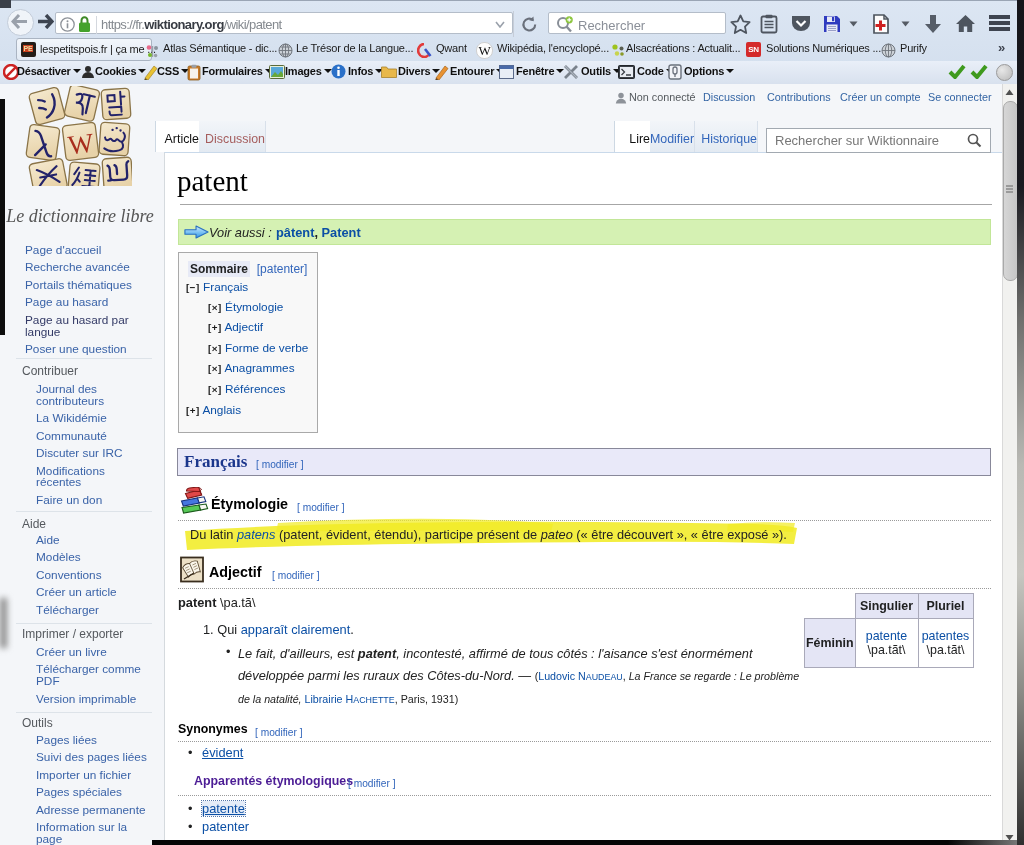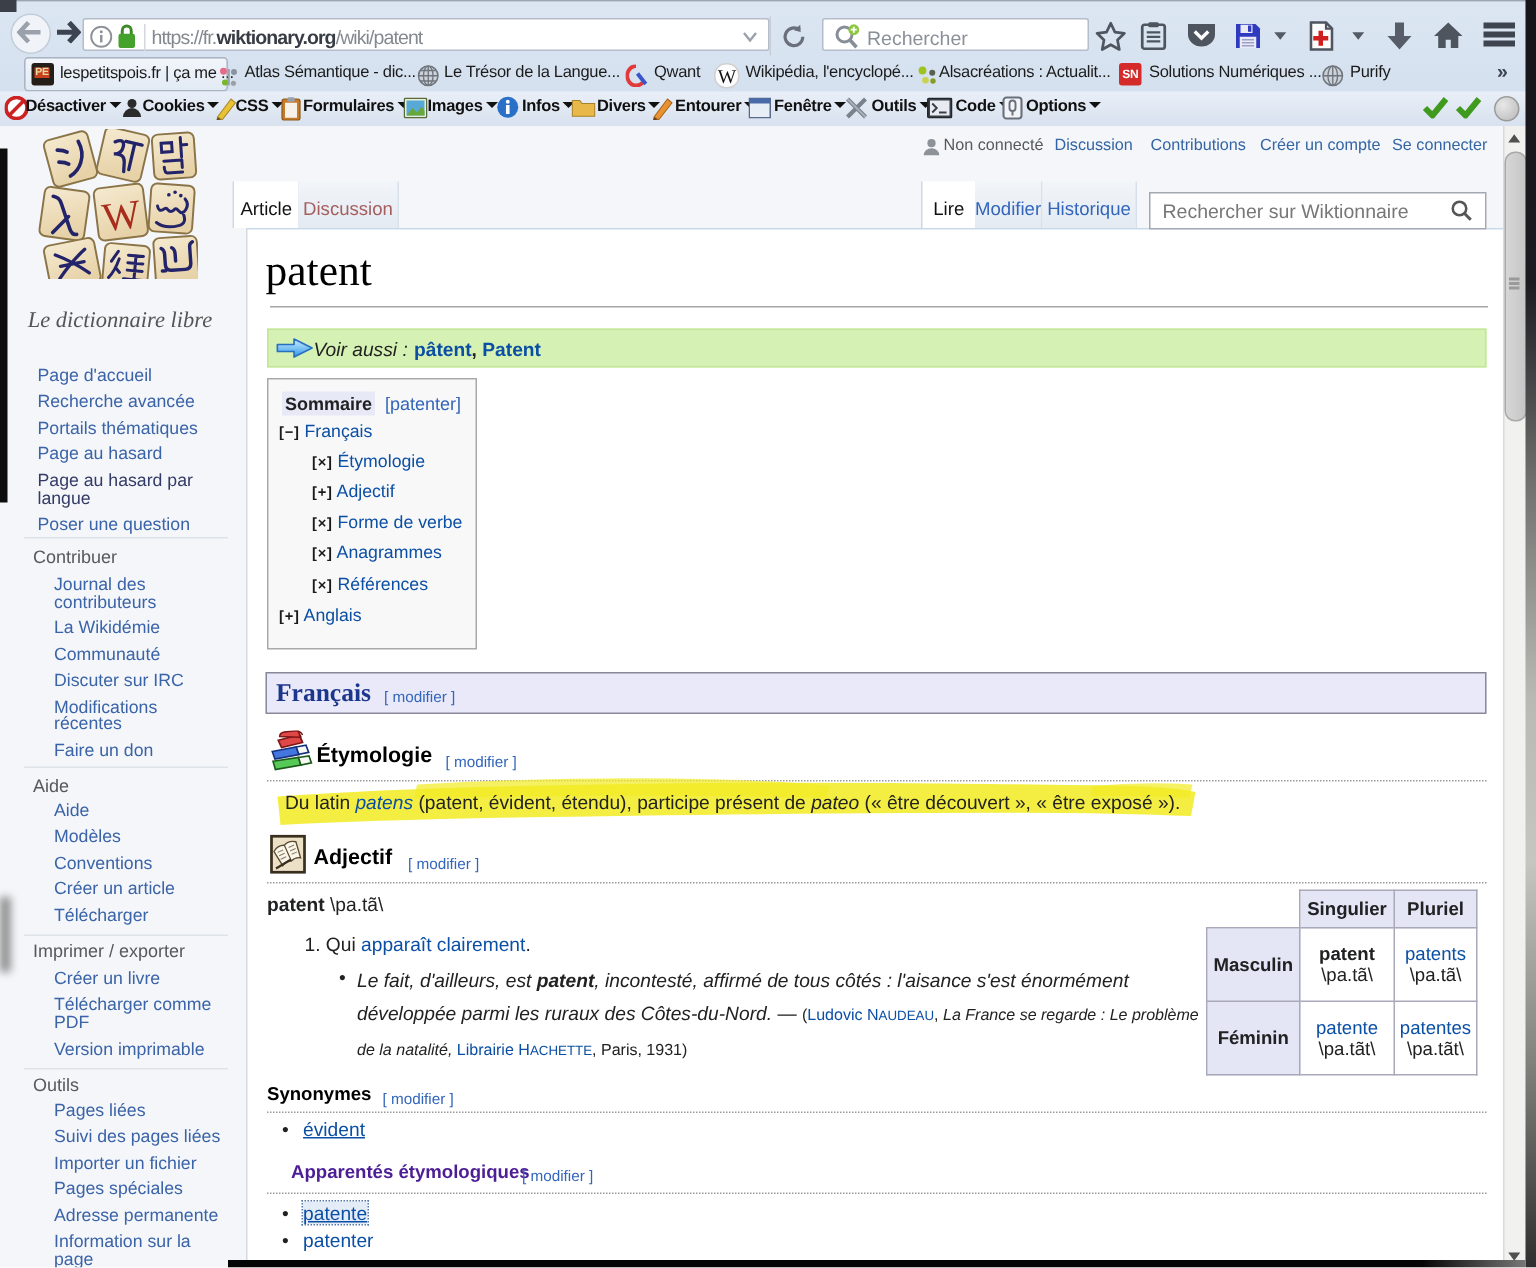--- a/index.html
+++ b/index.html
@@ -33,21 +33,21 @@
   border-right:4px solid transparent;border-top:4px solid #111;margin-left:2px;
   vertical-align:2px;}
 
 #viewport{position:absolute;left:0;top:84px;width:1002px;height:761px;background:#f4f6f9;overflow:hidden;}
 #contentbox{position:absolute;left:164px;top:68px;width:838px;height:693px;background:#fff;
   border-left:1px solid #d5dade;border-top:1px solid #c9d9ea;}
 
 #pbar{position:absolute;top:7px;left:0;width:1002px;font-size:10.8px;color:#54595d;white-space:nowrap;}
 #pbar a{color:#3465a4;text-decoration:none;}
 
-.tab{position:absolute;height:26px;top:37px;padding-top:5px;font-size:12.4px;line-height:26px;text-align:center;}
+.tab{position:absolute;height:26px;top:37px;padding-top:5px;font-size:12.4px;line-height:26px;text-align:right;}
 .tab.active{background:#fff;border-left:1px solid #cdd8e3;border-right:1px solid #cdd8e3;color:#111;}
 .tab.blue{color:#3366bb;background:linear-gradient(#f2f5f9,#e3eaf2);border-right:1px solid #d8e0ea;}
 #searchbox{position:absolute;left:766px;top:44px;width:223px;height:23px;background:#fff;
   border:1px solid #a2a9b1;font-size:13px;color:#777;}
 
 .sbblock{font-size:11.8px;}
 .sbblock a{color:#3a63a8;text-decoration:none;display:block;line-height:11.9px;margin-bottom:5.5px;}
 .sbsec2{color:#55595e;font-size:12px;}
 .sbline2{border-top:1px solid #dde3e9;height:0;}
 
@@ -334,21 +334,21 @@
     <g transform="rotate(5 64 92)">
       <rect x="49" y="77" width="30" height="31" rx="4" fill="url(#tg)" stroke="#8a7448" stroke-width="1.3"></rect>
       <path d="M58 82 l-4 7 M59 87 q-2 8 -6 13 M57 93 l3 3 M65 84 h10 M65 89 h10 M65 94 h10 M63 100 h14 M70 84 v16" fill="none" stroke="#23236a" stroke-width="2" stroke-linecap="round"></path>
     </g>
 
     <g transform="rotate(-4 97 87)">
       <rect x="83" y="72" width="29" height="32" rx="4" fill="url(#tg)" stroke="#8a7448" stroke-width="1.3"></rect>
       <path d="M88 79 q2 1 2 4 v7 q0 4 4 4 h9 q4 0 4 -4 v-11 q0 -2 2 -3 M95 79 q2 1 2 4 v5 M90 94 q-3 0 -2 0" fill="none" stroke="#23236a" stroke-width="2.3" stroke-linecap="round"></path>
     </g>
   </svg>
-  <div class="abs" style="left:0;top:122px;width:160px;text-align:center;font-family:'Liberation Serif',serif;font-style:italic;font-size:15px;color:#555">Le dictionnaire libre</div>
+  <div class="abs" style="left:0;top:122px;width:160px;text-align:center;font-family:'Liberation Serif',serif;font-style:italic;font-size:18px;color:#555">Le dictionnaire libre</div>
 
   <div class="tab active" style="left:155px;width:43px">Article</div>
   <div class="tab blue" style="left:199px;width:66px;color:#a55d5d">Discussion</div>
   <div class="tab active" style="left:614px;width:35px">Lire</div>
   <div class="tab blue" style="left:650px;width:44px">Modifier</div>
   <div class="tab blue" style="left:695px;width:62px">Historique</div>
   <div id="searchbox">
       <span style="position:absolute;left:8px;top:4px">Rechercher sur Wiktionnaire</span>
     <svg class="abs" style="right:8px;top:4px" width="15" height="15" viewBox="0 0 15 15">
       <circle cx="6" cy="6" r="4.5" fill="none" stroke="#555" stroke-width="1.7"></circle>
@@ -471,25 +471,20 @@
         <div class="dotline" style="width:813px"></div>
       </div>
     <div class="abs" style="left:0px;top:443px;font-size:12.8px"><b>patent</b> <span style="color:#222">\pa.tã\</span></div>
 
     <table class="flex abs" style="left:626px;top:441px">
       <tbody>
           <tr style="height:25px">
             <td style="border:none;background:transparent"></td>
             <th class="lav" style="width:60px">Singulier</th>
             <th class="lav" style="width:52px">Pluriel</th>
-          </tr>
-      <tr style="height:49px">
-            <th class="lav" style="width:59px">Masculin</th>
-            <td><b>patent</b><br>\pa.tã\</td>
-            <td><a class="cl" href="#">patents</a><br>\pa.tã\</td>
           </tr>
       <tr style="height:49px">
             <th class="lav">Féminin</th>
             <td><a class="cl" href="#">patente</a><br>\pa.tãt\</td>
             <td><a class="cl" href="#">patentes</a><br>\pa.tãt\</td>
           </tr>
     </tbody>
       </table>
     <div class="abs" style="left:25px;top:470px;font-size:12.8px">1. Qui <a class="cl" href="#">apparaît clairement</a>.</div>
     <div class="abs" style="left:60px;top:491px;width:566px;font-size:12.8px;font-style:italic;line-height:22.2px;color:#222">

